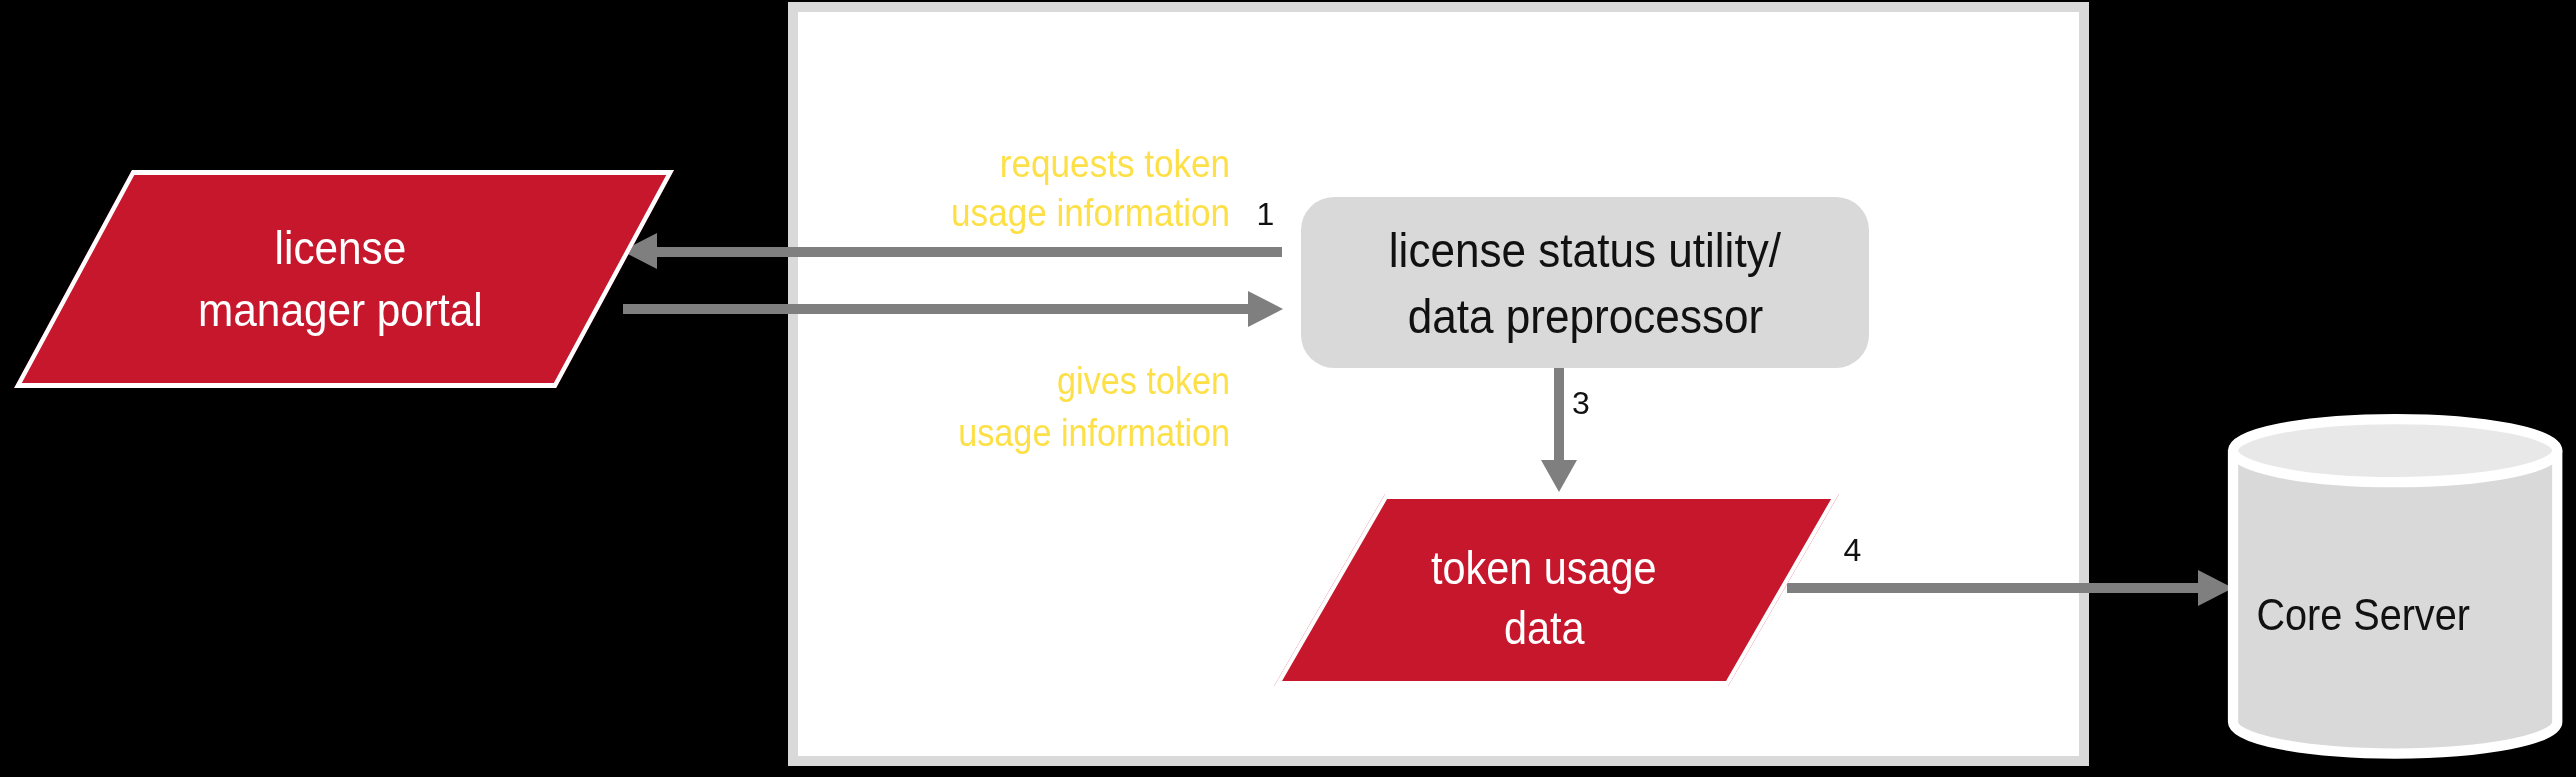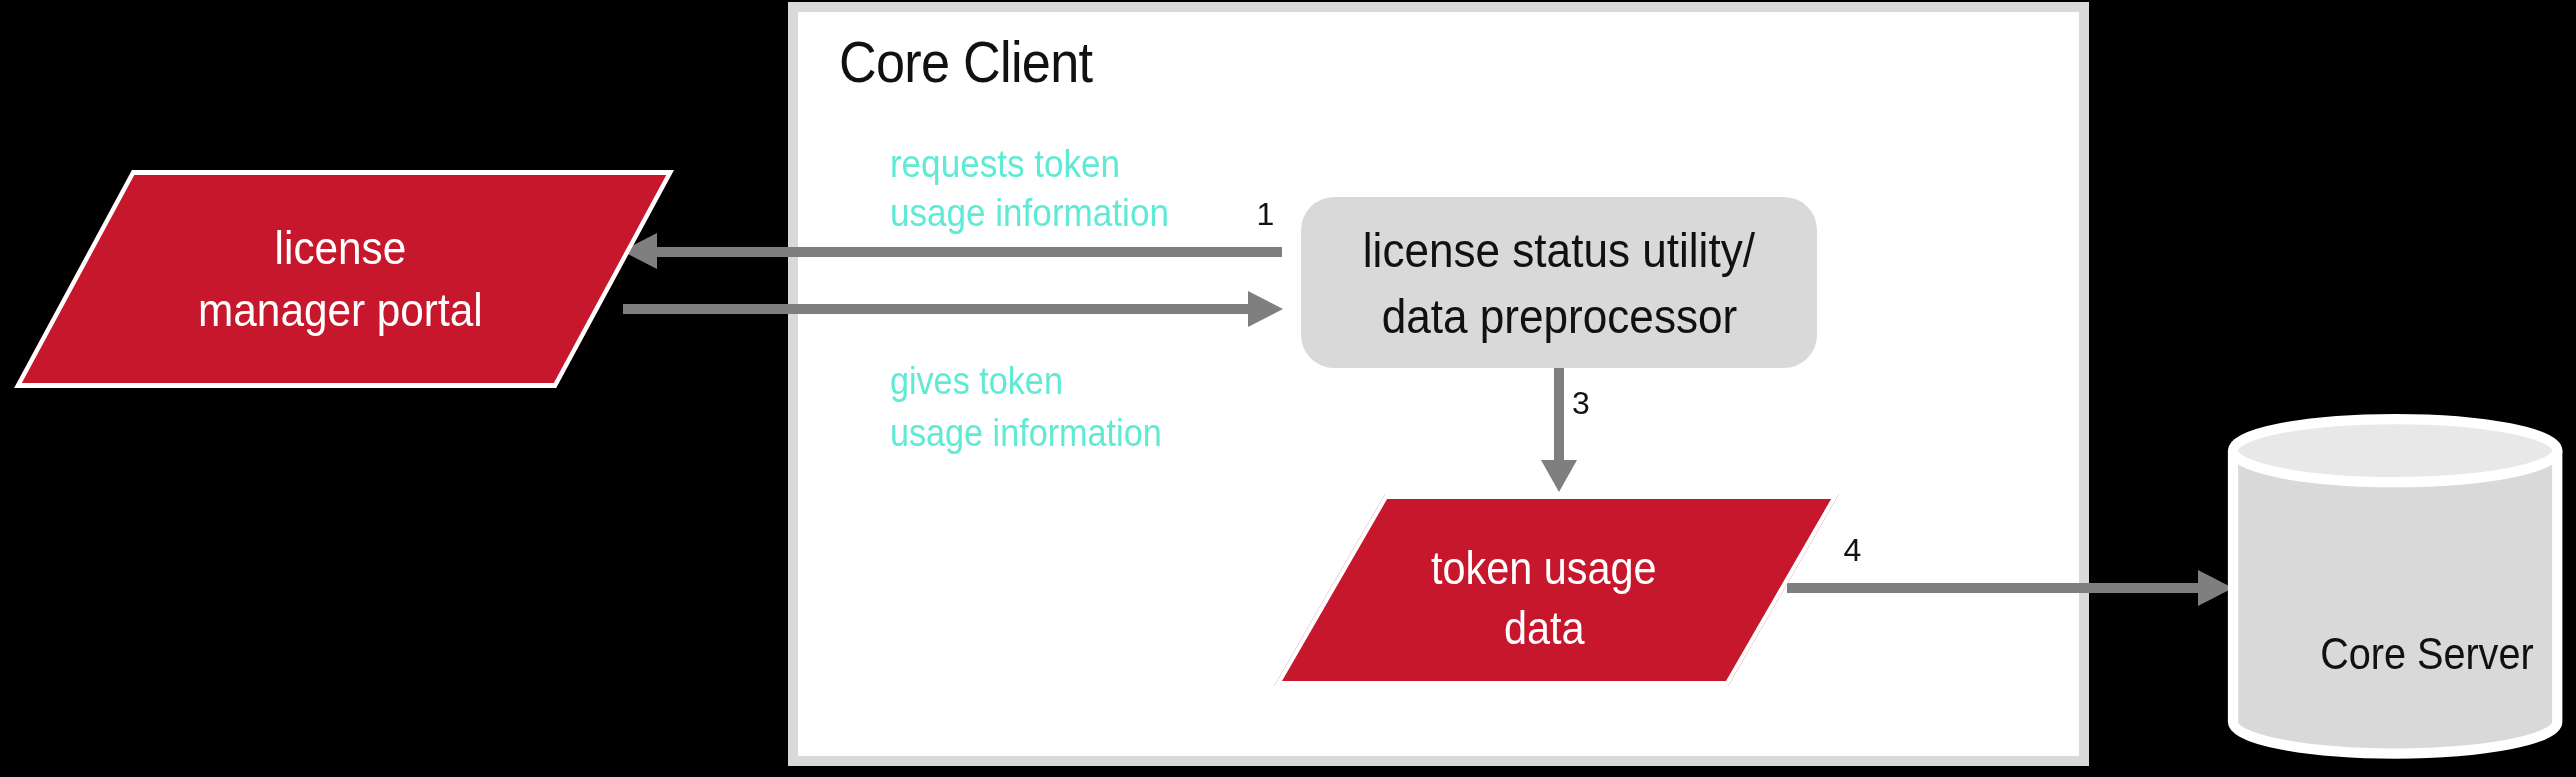--- a/index.html
+++ b/index.html
@@ -18,21 +18,21 @@
   .para-text{position:absolute;display:flex;flex-direction:column;justify-content:center;
              align-items:center;color:#fff;transform-origin:top;text-align:center;}
   .lmp{left:132px;top:170px;width:542px;height:218px;transform:skewX(-28.4deg);}
   .lmp-text{left:-65px;top:0;width:542px;height:207px;transform:skewX(28.4deg);
             font-size:47px;line-height:62px;}
   .tud{left:1385px;top:494px;width:454px;height:192px;transform:skewX(-30deg);}
   .tud-text{left:-60px;top:8px;width:443px;height:181px;transform:skewX(30deg);
             font-size:46px;line-height:60px;}
 
   
-  .lsu{position:absolute;left:1301px;top:197px;width:516px;height:171px;background:#d9d9d9;
+  .lsu{position:absolute;left:1301px;top:197px;width:568px;height:171px;background:#d9d9d9;
        border-radius:33px;display:flex;flex-direction:column;justify-content:center;
        align-items:center;font-size:49px;line-height:66px;color:#111;text-align:center;}
 
   
   .tline{transform:scaleX(0.9);transform-origin:center;white-space:nowrap;}
 
   
   .bar{position:absolute;background:#7f7f7f;}
   .head{position:absolute;width:0;height:0;}
   .a1-bar{left:655px;top:247px;width:627px;height:10.3px;}
@@ -42,42 +42,39 @@
   .a2-head{left:1248px;top:291px;border-top:18px solid transparent;border-bottom:18px solid transparent;
            border-left:35px solid #7f7f7f;}
   .a3-bar{left:1554px;top:368px;width:10.3px;height:92px;}
   .a3-head{left:1541px;top:460px;border-left:18px solid transparent;border-right:18px solid transparent;
            border-top:32px solid #7f7f7f;}
   .a4-bar{left:1787px;top:583px;width:412px;height:10.3px;}
   .a4-head{left:2198px;top:570px;border-top:18px solid transparent;border-bottom:18px solid transparent;
            border-left:35px solid #7f7f7f;}
 
   
-  .edge-label{position:absolute;text-align:left;color:#5eead4;}
+  .edge-label{position:absolute;text-align:right;color:#fde047;}
   .lbl-request{left:871px;top:139px;width:378px;font-size:39px;line-height:49px;}
   .lbl-give{left:871px;top:355px;width:378px;font-size:38px;line-height:52px;}
   .num{position:absolute;font-size:32px;line-height:35px;color:#111;}
   .num1{left:1238px;top:197px;width:55px;text-align:center;}
   .num3{left:1572px;top:386px;}
   .num4{left:1829px;top:533px;width:47px;text-align:center;}
 
   
   .cyl{position:absolute;left:2212px;top:393px;width:371px;height:385px;}
-  .core-server-label{position:absolute;left:2241px;top:590px;width:308px;text-align:right;
-                     font-size:44px;line-height:49px;color:#111;margin-top:39px;}
+  .core-server-label{position:absolute;left:2241px;top:590px;width:308px;text-align:left;
+                     font-size:44px;line-height:49px;color:#111;}
 </style>
 </head>
 <body>
 
 <div class="canvas">
 
   <div class="core-client"></div>
-  <div class="cc-title">
-    <div class="tline">Core Client</div>
-  </div>
 
   <div class="bar a1-bar"></div>
   <div class="head a1-head"></div>
 
   <div class="bar a2-bar"></div>
   <div class="head a2-head"></div>
 
   <div class="bar a3-bar"></div>
   <div class="head a3-head"></div>
 

